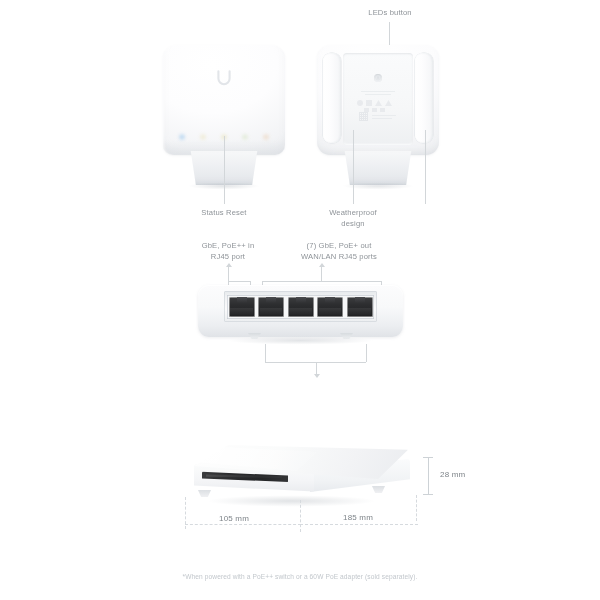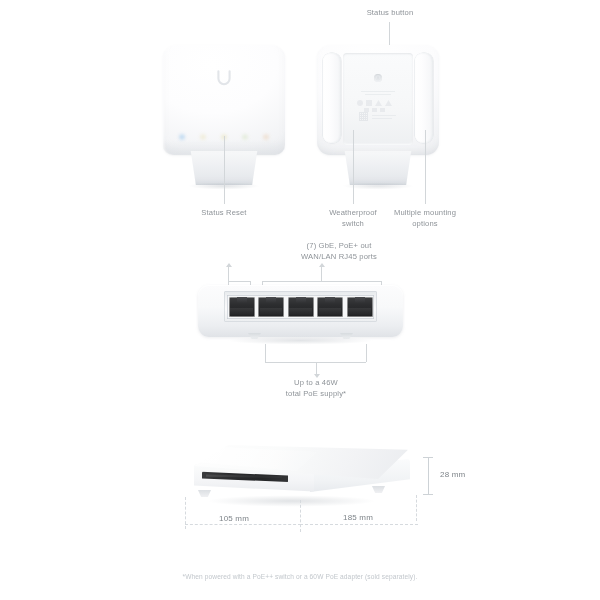--- a/index.html
+++ b/index.html
@@ -392,21 +392,21 @@
     font-size: 6.6px;
     color: #c2c7cc;
     letter-spacing: .1px;
   }
 </style>
 </head>
 <body>
 
 <div class="stage">
 
-  <div class="callout" style="left:330px; top:8px; width:120px;">Status button</div>
+  <div class="callout" style="left:330px; top:8px; width:120px;">LEDs button</div>
   <div class="vline arrow-down" style="left:389px; top:22px; height:62px;"></div>
 
   <div class="dev-front">
     <div class="body"></div>
 
     <div class="logo-u">
       <svg viewBox="0 0 16 17" width="16" height="17" aria-hidden="true">
         <path d="M2.4 1.2 v7.4 a5.6 5.6 0 0 0 11.2 0 V1.2" fill="none" stroke="#e2e5e9" stroke-width="2.1" stroke-linecap="round"></path>
       </svg>
     </div>
@@ -448,26 +448,26 @@
       <div class="reg-line" style="left:17px; top:24px; width:24px;"></div>
       <div class="reg-line" style="left:17px; top:27px; width:20px;"></div>
     </div>
 
     <div class="foot"></div>
     <div class="shadow"></div>
   </div>
 
   <div class="vline" style="left:353px; top:130px; height:74px;"></div>
   <div class="callout" style="left:303px; top:208px; width:100px;">Weatherproof
-switch</div>
+design</div>
 
   <div class="vline" style="left:425px; top:130px; height:74px;"></div>
-  <div class="callout" style="left:375px; top:208px; width:100px;">Multiple mounting
-options</div>
-
+
+  <div class="callout" style="left:168px; top:241px; width:120px;">GbE, PoE++ in
+RJ45 port</div>
   <div class="callout" style="left:268px; top:241px; width:142px;">(7) GbE, PoE+ out
 WAN/LAN RJ45 ports</div>
 
   <div class="vline arrow-up" style="left:228px; top:266px; height:20px;"></div>
   <div class="hline" style="left:228px; top:281px; width:22px;"></div>
   <div class="vline" style="left:250px; top:281px; height:10px;"></div>
 
   <div class="hline" style="left:262px; top:281px; width:119px;"></div>
   <div class="vline" style="left:262px; top:281px; height:10px;"></div>
   <div class="vline" style="left:381px; top:281px; height:10px;"></div>
@@ -486,22 +486,20 @@
     </div>
     <div class="tab l"></div>
     <div class="tab r"></div>
     <div class="shadow"></div>
   </div>
 
   <div class="vline" style="left:265px; top:344px; height:18px;"></div>
   <div class="vline" style="left:366px; top:344px; height:18px;"></div>
   <div class="hline" style="left:265px; top:362px; width:101px;"></div>
   <div class="vline arrow-down" style="left:316px; top:362px; height:13px;"></div>
-  <div class="callout" style="left:256px; top:378px; width:120px;">Up to a 46W
-total PoE supply*</div>
 
   <div class="iso">
     <div class="shadow"></div>
     <div class="right-face"></div>
     <div class="front-face"></div>
     <div class="top-face"></div>
     <div class="top-sheen"></div>
     <div class="port-strip"></div>
     <div class="leg a"></div>
     <div class="leg b"></div>

